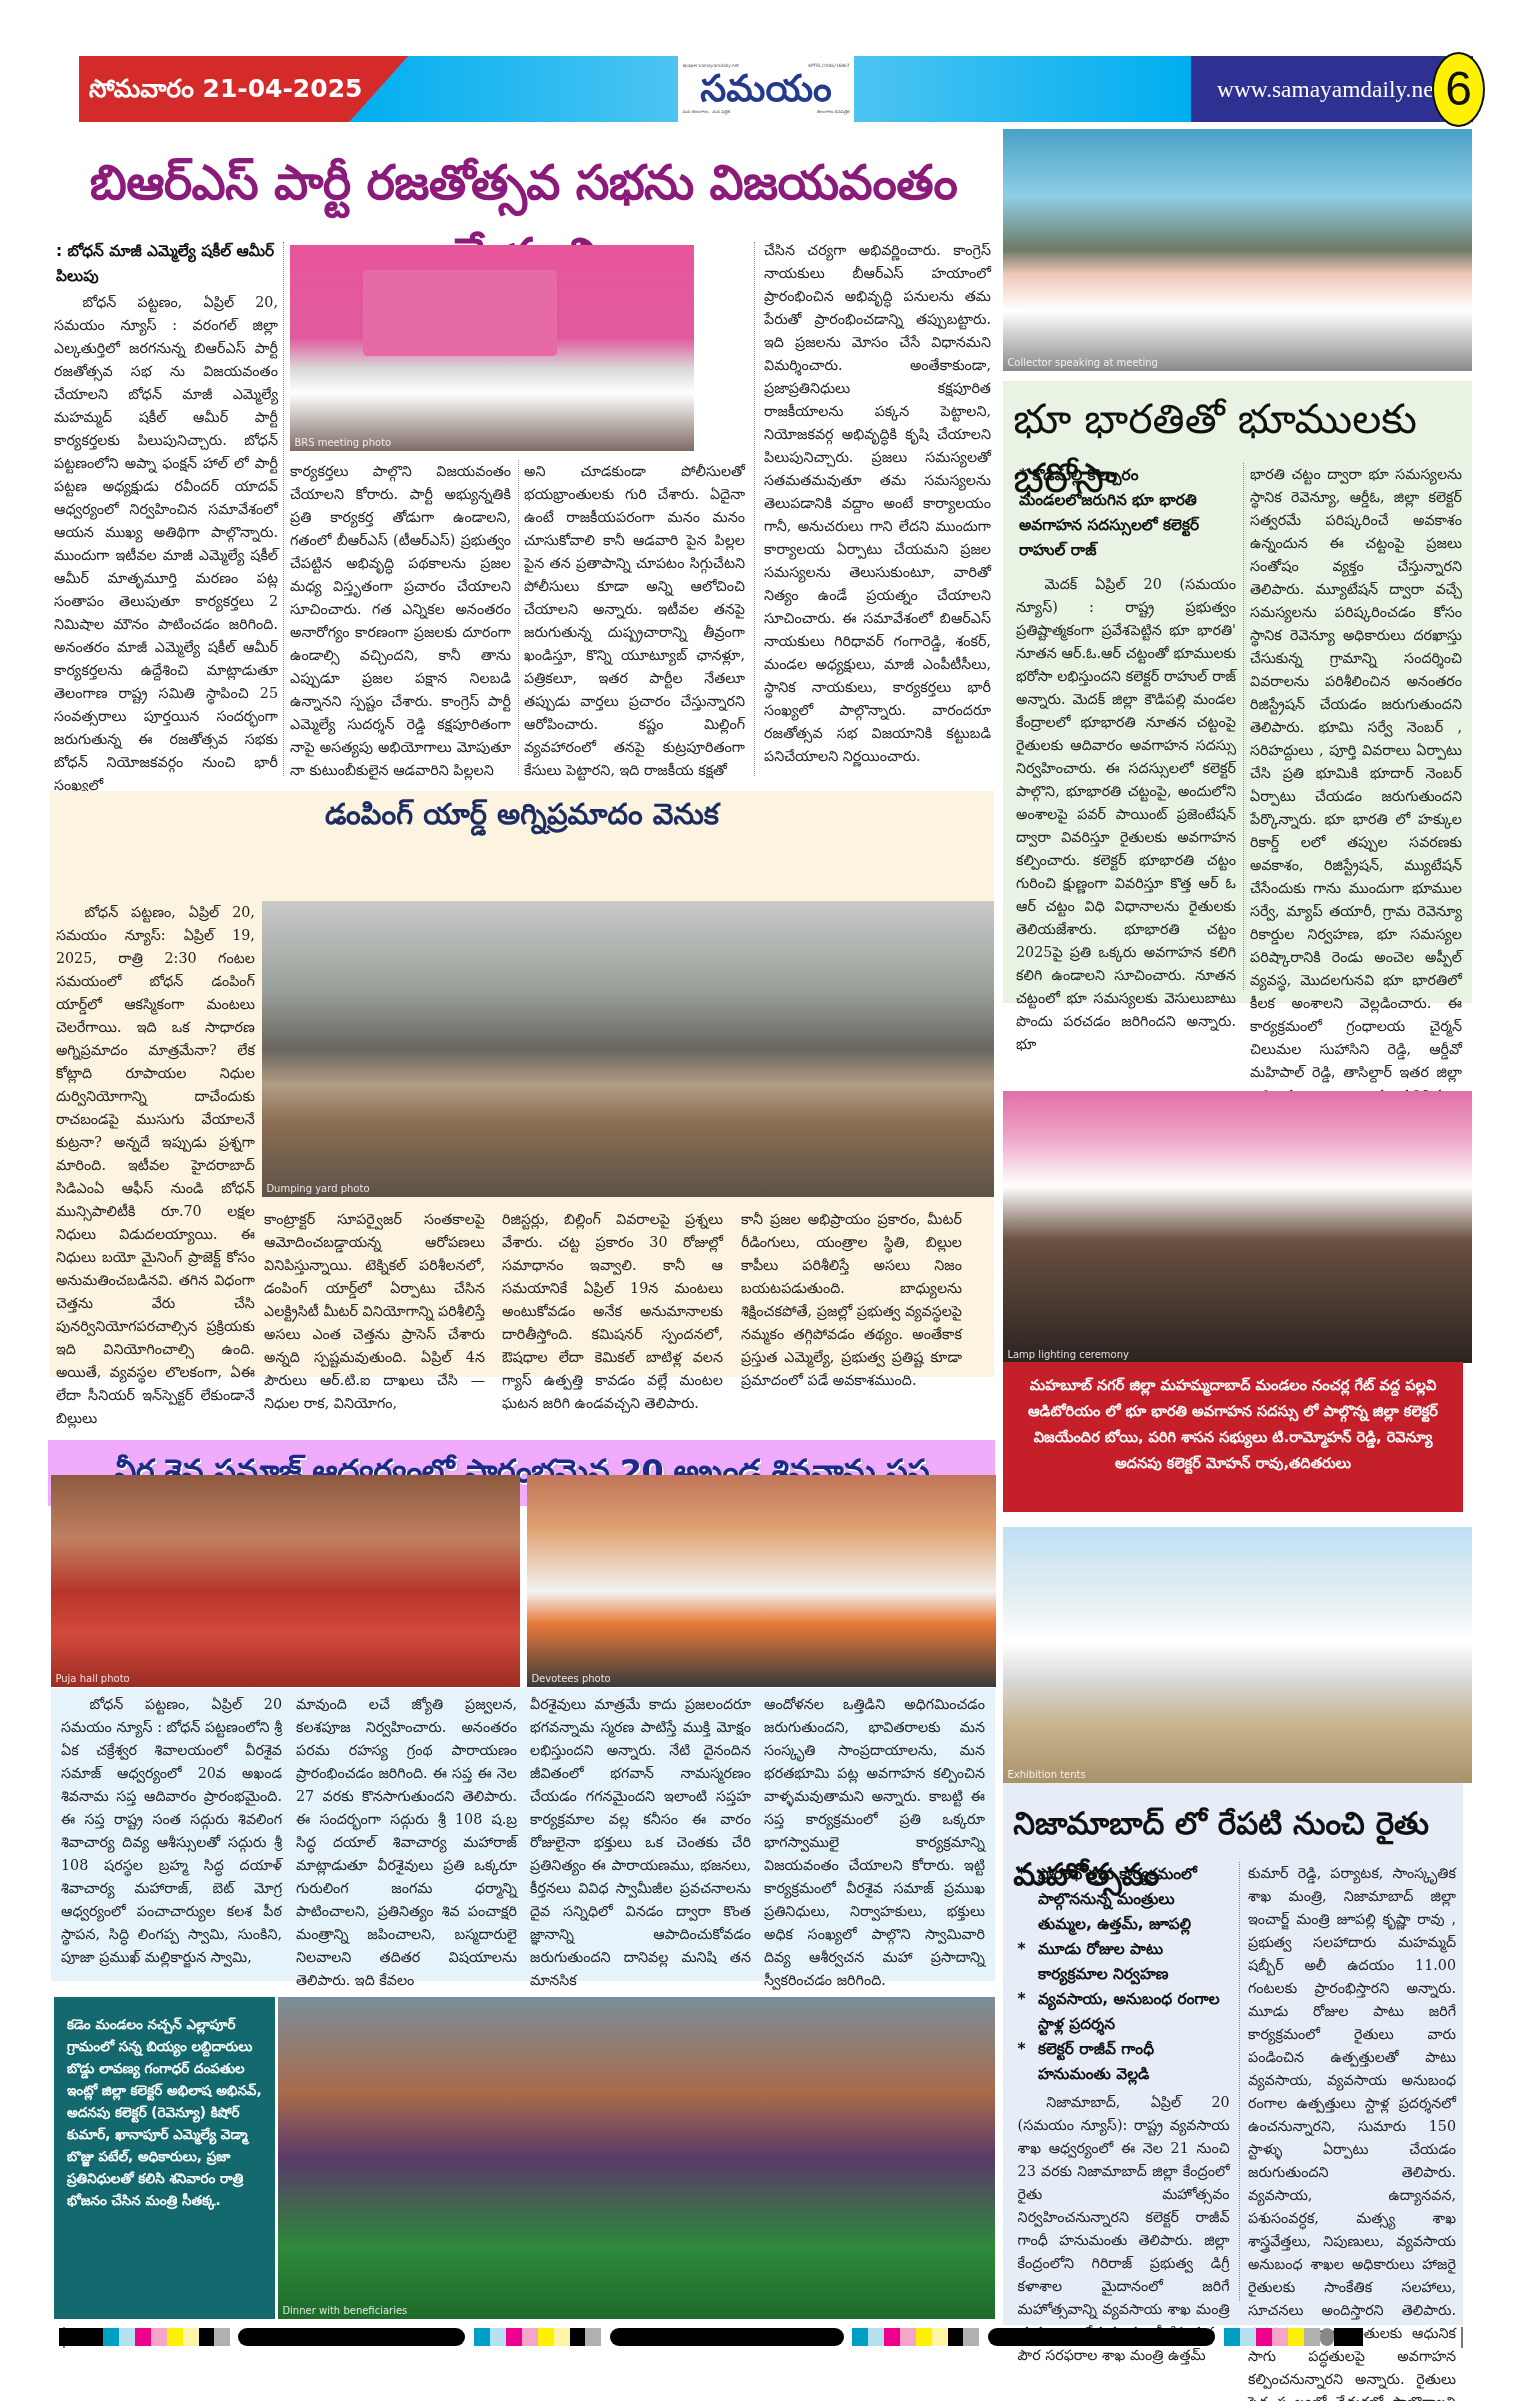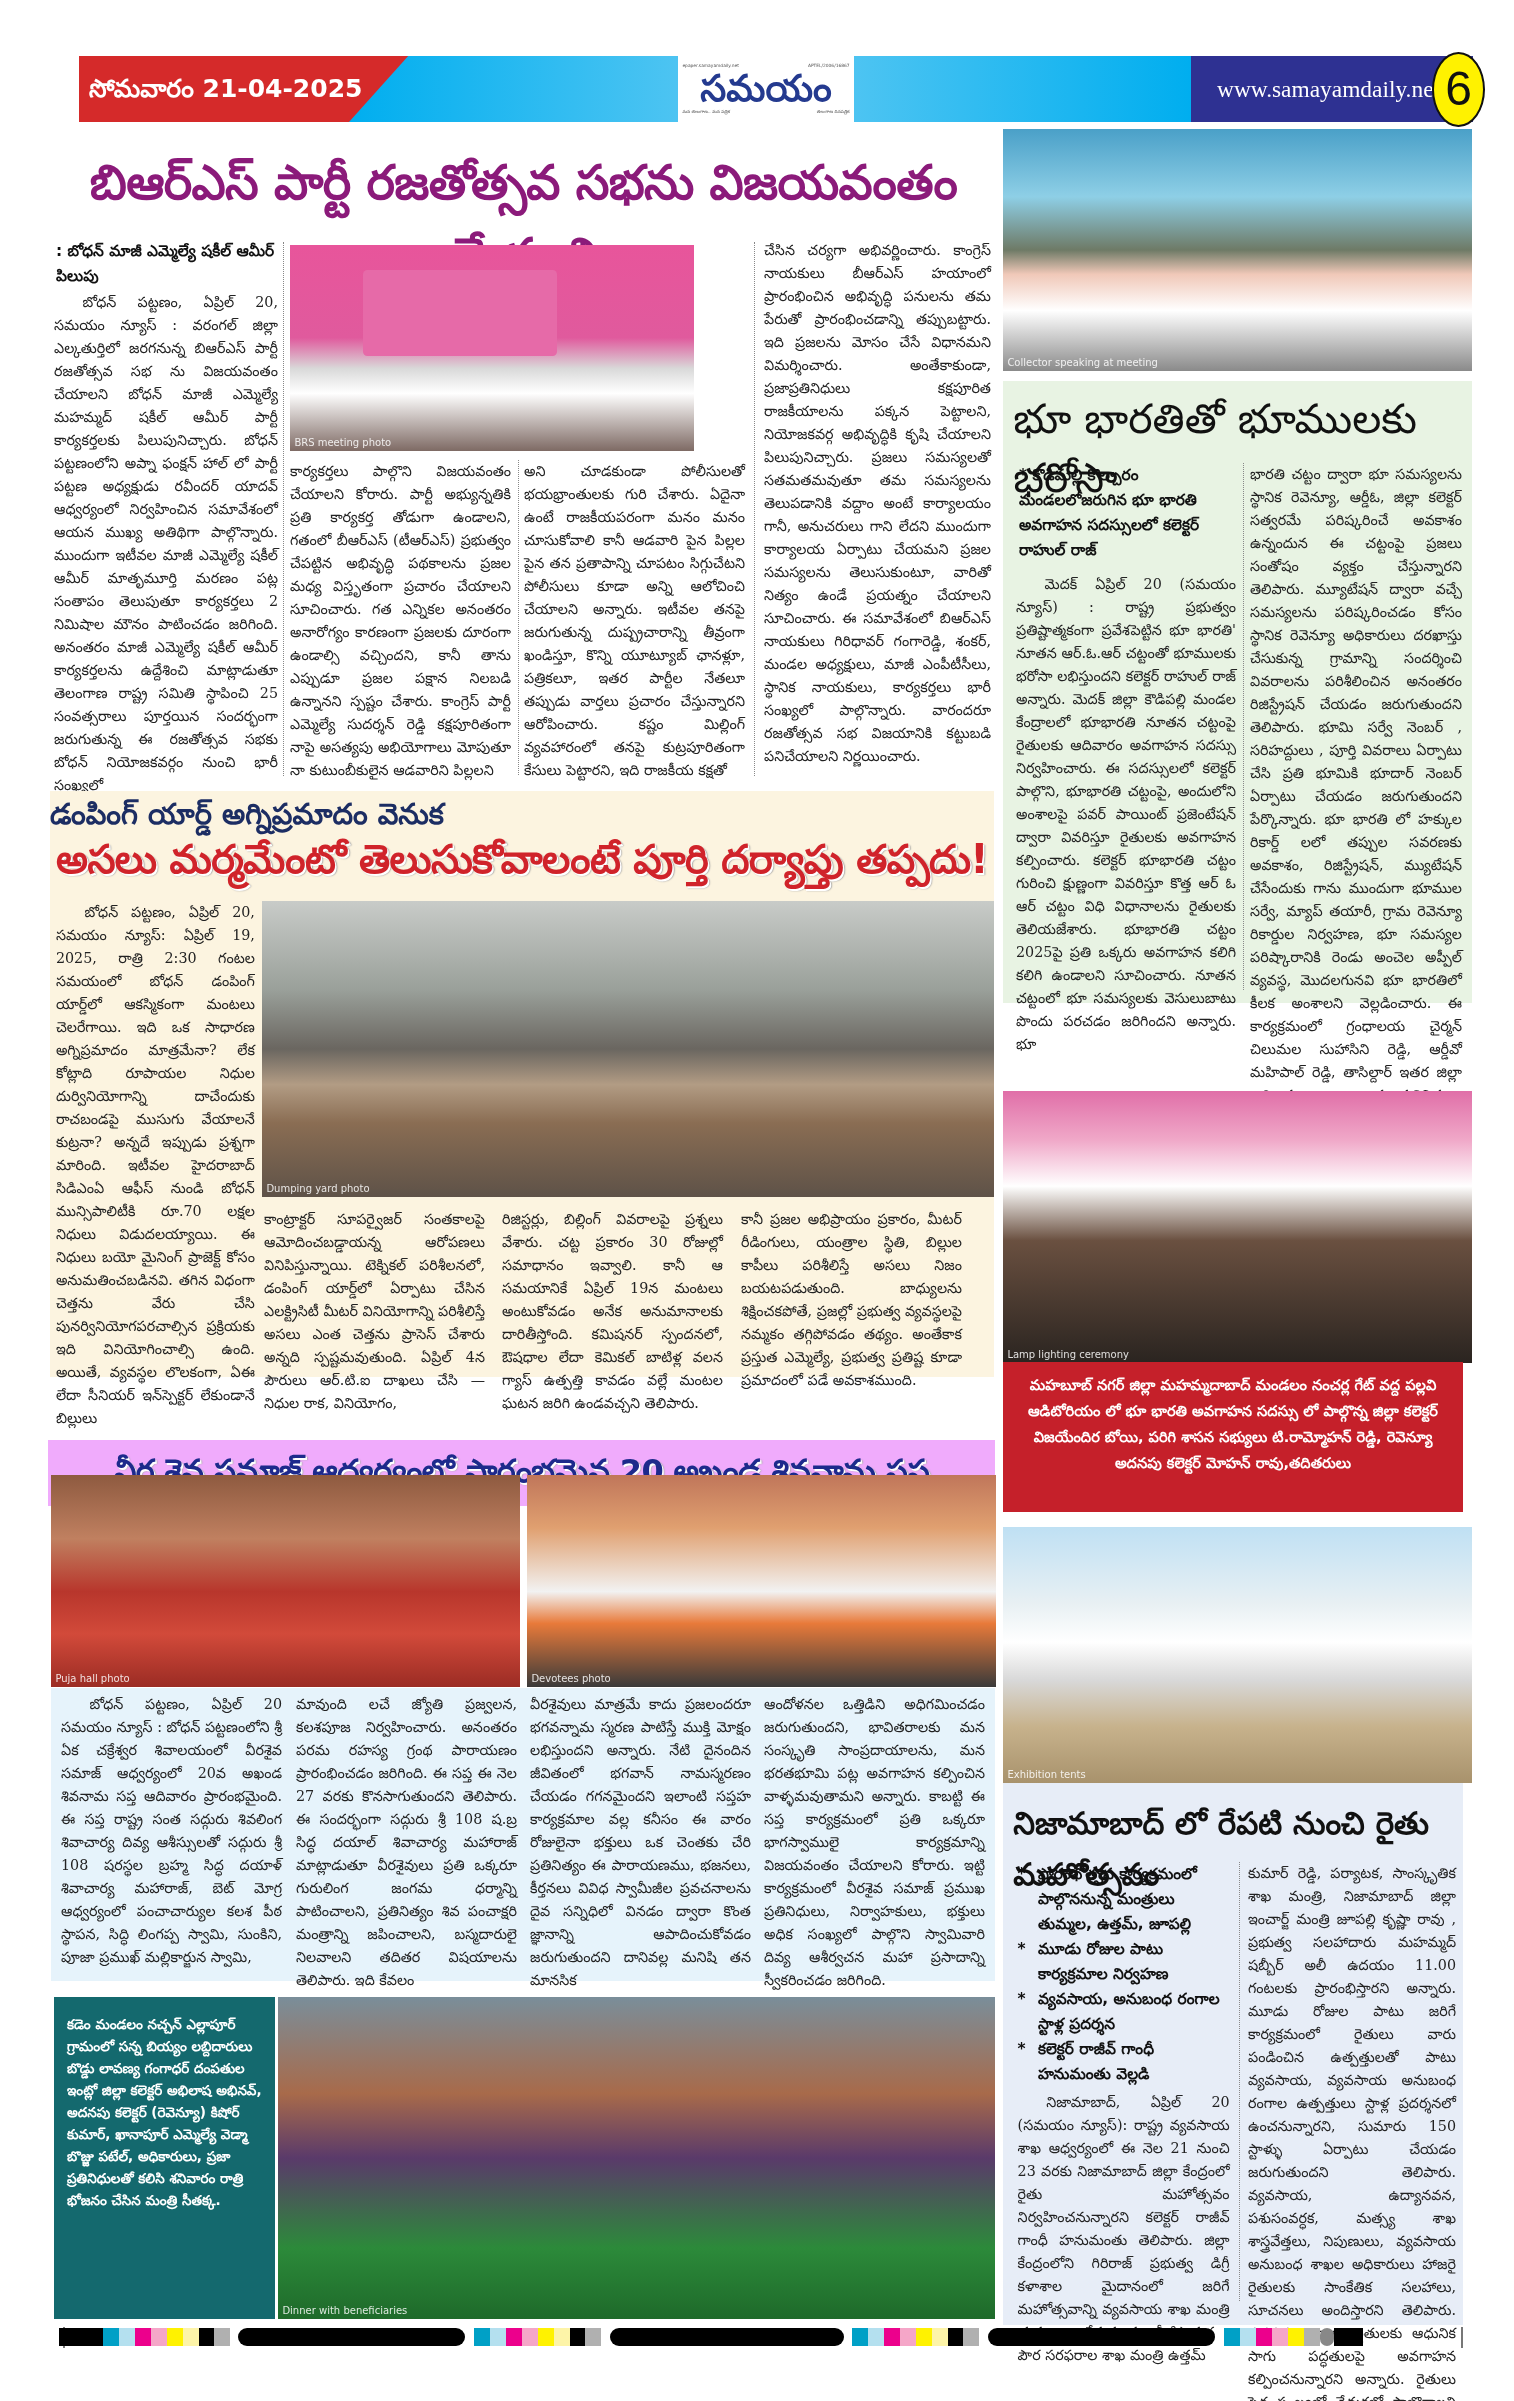--- a/index.html
+++ b/index.html
@@ -46,21 +46,21 @@
   .subhead { font-weight: bold; font-size: 15.4px; line-height: 25px; color: #111; }
   .body { font-family: "DejaVu Serif", serif; font-size: 14.3px; line-height: 23px; text-align: justify; color: #222; }
   .col-rule { position: absolute; width: 0; border-left: 0.7px dotted #888; }
 
   
   .green-box { position: absolute; left: 1003px; top: 381px; width: 469px; height: 622px; background: #e8f3e3; }
   .green-box .hl { position: absolute; left: 10.2px; top: 8.8px; font-size: 41px; line-height: 59px; color: #111; font-weight: normal; }
 
   
   .dump-box { position: absolute; left: 50px; top: 791px; width: 944px; height: 586px; background: #fcf4e0; }
-  .dump-kicker { position: absolute; left: 0; width: 100%; top: 5.9px; font-size: 29px; font-weight: bold; color: #1c2d63; }
+  .dump-kicker { position: absolute; left: 0; width: 100%; top: 5.9px; text-align: center; font-size: 29px; font-weight: bold; color: #1c2d63; }
   .dump-hl { position: absolute; left: 0; width: 100%; top: 45px; text-align: center; font-size: 40px; font-weight: bold; color: #d0232a;
     text-shadow: 1.5px 1.5px 0 #fff, 2.2px 2.2px 1.5px #999; letter-spacing: -0.7px; }
 
   
   .veer-hl-bar { position: absolute; left: 48px; top: 1402px; width: 947px; height: 66px; background: #f0abfc; margin-top: 38px; }
   .veer-hl { position: absolute; left: 0; width: 100%; top: 11.7px; text-align: center; font-size: 32px; font-weight: bold; color: #1d2a8c;
     text-shadow: 1.5px 1.5px 0 #fff, 2.2px 2.2px 1.5px #aaa; letter-spacing: -0.7px; }
   .veer-body-bg { position: absolute; left: 51px; top: 1688px; width: 944px; height: 293px; background: #e6f3fb; }
 
   
@@ -129,21 +129,20 @@
 <section class="green-box">
   <h2 class="hl">భూ భారతితో భూములకు భరోసా</h2>
   <div class="abs subhead" style="left:16px; top:82px; width:220px;">* కొడిమల్లి కొల్చారం మండలలోజరుగిన భూ భారతి అవగాహన సదస్సులలో కలెక్టర్ రాహుల్ రాజ్</div>
   <div class="abs body" style="left:13px; top:192px; width:220px; text-indent:2em;">మెదక్ ఏప్రిల్ 20 (సమయం న్యూస్) : రాష్ట్ర ప్రభుత్వం ప్రతిష్టాత్మకంగా ప్రవేశపెట్టిన భూ భారతి' నూతన ఆర్.ఓ.ఆర్ చట్టంతో భూములకు భరోసా లభిస్తుందని కలెక్టర్ రాహుల్ రాజ్ అన్నారు. మెదక్ జిల్లా కౌడిపల్లి మండల కేంద్రాలలో భూభారతి నూతన చట్టంపై రైతులకు ఆదివారం అవగాహన సదస్సు నిర్వహించారు. ఈ సదస్సులలో కలెక్టర్ పాల్గొని, భూభారతి చట్టంపై, అందులోని అంశాలపై పవర్ పాయింట్ ప్రజెంటేషన్ ద్వారా వివరిస్తూ రైతులకు అవగాహన కల్పించారు. కలెక్టర్ భూభారతి చట్టం గురించి క్షుణ్ణంగా వివరిస్తూ కొత్త ఆర్ ఓ ఆర్ చట్టం విధి విధానాలను రైతులకు తెలియజేశారు. భూభారతి చట్టం 2025పై ప్రతి ఒక్కరు అవగాహన కలిగి కలిగి ఉండాలని సూచించారు. నూతన చట్టంలో భూ సమస్యలకు వెసులుబాటు పొందు పరచడం జరిగిందని అన్నారు. భూ</div>
   <div class="col-rule" style="left:240px; top:82px; height:527px;"></div>
   <div class="abs body" style="left:247px; top:82px; width:212px;">భారతి చట్టం ద్వారా భూ సమస్యలను స్థానిక రెవెన్యూ, ఆర్డీఓ, జిల్లా కలెక్టర్ సత్వరమే పరిష్కరించే అవకాశం ఉన్నందున ఈ చట్టంపై ప్రజలు సంతోషం వ్యక్తం చేస్తున్నారని తెలిపారు. మ్యూటేషన్ ద్వారా వచ్చే సమస్యలను పరిష్కరించడం కోసం స్థానిక రెవెన్యూ అధికారులు దరఖాస్తు చేసుకున్న గ్రామాన్ని సందర్శించి వివరాలను పరిశీలించిన అనంతరం రిజిస్ట్రేషన్ చేయడం జరుగుతుందని తెలిపారు. భూమి సర్వే నెంబర్ , సరిహద్దులు , పూర్తి వివరాలు ఏర్పాటు చేసి ప్రతి భూమికి భూదార్ నెంబర్ ఏర్పాటు చేయడం జరుగుతుందని పేర్కొన్నారు. భూ భారతి లో హక్కుల రికార్డ్ లలో తప్పుల సవరణకు అవకాశం, రిజిస్ట్రేషన్, మ్యుటేషన్ చేసేందుకు గాను ముందుగా భూముల సర్వే, మ్యాప్ తయారీ, గ్రామ రెవెన్యూ రికార్డుల నిర్వహణ, భూ సమస్యల పరిష్కారానికి రెండు అంచెల అప్పీల్ వ్యవస్థ, మొదలగునవి భూ భారతిలో కీలక అంశాలని వెల్లడించారు. ఈ కార్యక్రమంలో గ్రంధాలయ చైర్మన్ చిలుమల సుహాసిని రెడ్డి, ఆర్డీవో మహిపాల్ రెడ్డి, తాసిల్దార్ ఇతర జిల్లా అధికారులు ప్రజాప్రతినిధులు పాల్గొన్నారు</div>
 </section>
 
 <section class="dump-box">
   <div class="dump-kicker">డంపింగ్ యార్డ్ అగ్నిప్రమాదం వెనుక</div>
-  <h2 class="dump-hl">అసలు మర్మమేంటో తెలుసుకోవాలంటే పూర్తి దర్యాప్తు తప్పదు!</h2>
   <div class="abs body" style="left:5.9px; top:110px; width:199px; text-indent:2em;">బోధన్ పట్టణం, ఏప్రిల్ 20, సమయం న్యూస్: ఏప్రిల్ 19, 2025, రాత్రి 2:30 గంటల సమయంలో బోధన్ డంపింగ్ యార్డ్‌లో ఆకస్మికంగా మంటలు చెలరేగాయి. ఇది ఒక సాధారణ అగ్నిప్రమాదం మాత్రమేనా? లేక కోట్లాది రూపాయల నిధుల దుర్వినియోగాన్ని దాచేందుకు రాచబండపై ముసుగు వేయాలనే కుట్రనా? అన్నదే ఇప్పుడు ప్రశ్నగా మారింది. ఇటీవల హైదరాబాద్ సిడిఎంఏ ఆఫీస్ నుండి బోధన్ మున్సిపాలిటీకి రూ.70 లక్షల నిధులు విడుదలయ్యాయి. ఈ నిధులు బయో మైనింగ్ ప్రాజెక్ట్ కోసం అనుమతించబడినవి. తగిన విధంగా చెత్తను వేరు చేసి పునర్వినియోగపరచాల్సిన ప్రక్రియకు ఇది వినియోగించాల్సి ఉంది. అయితే, వ్యవస్థల లొలకంగా, ఏఈ లేదా సీనియర్ ఇన్‌స్పెక్టర్ లేకుండానే బిల్లులు</div>
   <div class="photo ph-dump" style="left:212px; top:110px; width:732px; height:296px;">
     <span class="ph-cap">Dumping yard photo</span>
   </div>
   <div class="abs body" style="left:214px; top:417px; width:221px;">కాంట్రాక్టర్ సూపర్వైజర్ సంతకాలపై ఆమోదించబడ్డాయన్న ఆరోపణలు వినిపిస్తున్నాయి. టెక్నికల్ పరిశీలనలో, డంపింగ్ యార్డ్‌లో ఏర్పాటు చేసిన ఎలక్ట్రిసిటీ మీటర్ వినియోగాన్ని పరిశీలిస్తే అసలు ఎంత చెత్తను ప్రాసెస్ చేశారు అన్నది స్పష్టమవుతుంది. ఏప్రిల్ 4న పౌరులు ఆర్.టి.ఐ దాఖలు చేసి — నిధుల రాక, వినియోగం,</div>
   <div class="abs body" style="left:452px; top:417px; width:221px;">రిజిస్టర్లు, బిల్లింగ్ వివరాలపై ప్రశ్నలు వేశారు. చట్ట ప్రకారం 30 రోజుల్లో సమాధానం ఇవ్వాలి. కానీ ఆ సమయానికే ఏప్రిల్ 19న మంటలు అంటుకోవడం అనేక అనుమానాలకు దారితీస్తోంది. కమిషనర్ స్పందనలో, ఔషధాల లేదా కెమికల్ బాటిళ్ల వలన గ్యాస్ ఉత్పత్తి కావడం వల్లే మంటల ఘటన జరిగి ఉండవచ్చని తెలిపారు.</div>
   <div class="abs body" style="left:691px; top:417px; width:221px;">కానీ ప్రజల అభిప్రాయం ప్రకారం, మీటర్ రీడింగులు, యంత్రాల స్థితి, బిల్లుల కాపీలు పరిశీలిస్తే అసలు నిజం బయటపడుతుంది. బాధ్యులను శిక్షించకపోతే, ప్రజల్లో ప్రభుత్వ వ్యవస్థలపై నమ్మకం తగ్గిపోవడం తథ్యం. అంతేకాక ప్రస్తుత ఎమ్మెల్యే, ప్రభుత్వ ప్రతిష్ట కూడా ప్రమాదంలో పడే అవకాశముంది.</div>
 </section>
 
 <div class="photo ph-lamp" style="left:1003px; top:1091px; width:469px; height:272px;">

